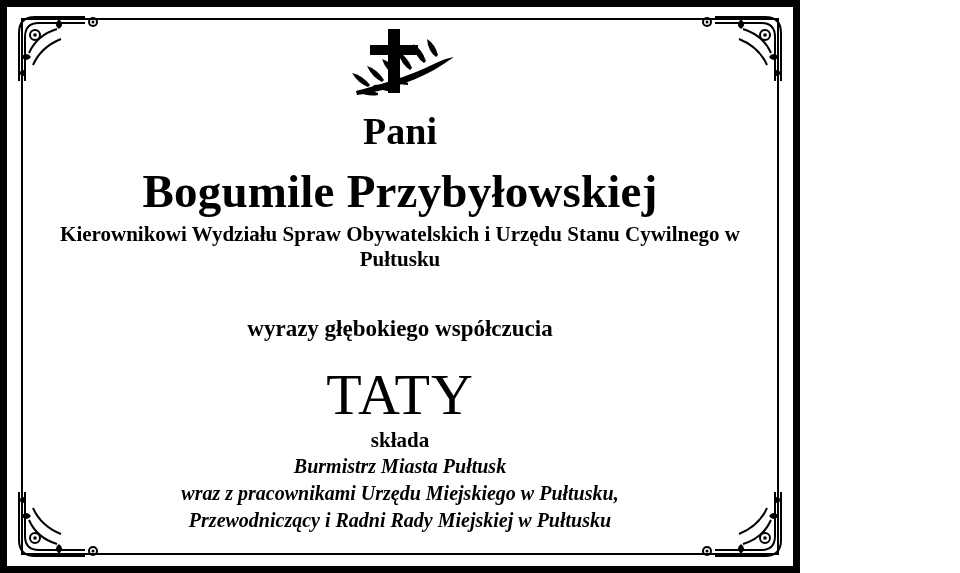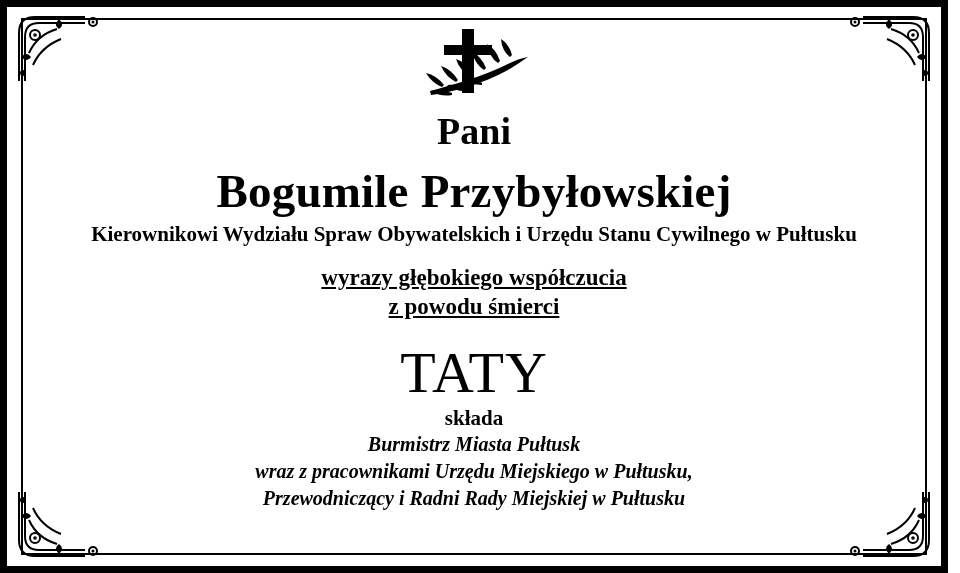--- a/index.html
+++ b/index.html
@@ -12,21 +12,21 @@
     height: 573px;
     overflow: hidden;
     font-family: "Liberation Serif", "DejaVu Serif", serif;
     color: #000000;
   }
 
   
   .notice {
     position: relative;
     box-sizing: border-box;
-    width: 948px;
+    width: 800px;
     height: 573px;
     background: #ffffff;
     border: 7px solid #000000;
   }
 
   
   .inner-frame {
     position: absolute;
     left: 14px;
     top: 11px;
@@ -88,22 +88,21 @@
     font-size: 21px;
     font-weight: bold;
     line-height: 1.2;
     margin-top: 4px;
   }
 
   .line-condolence {
     font-size: 23px;
     font-weight: bold;
     line-height: 1.28;
-    margin-top: 16px;
-    text-decoration: underline;
+    margin-top: 42px;
   }
 
   .line-deceased {
     font-size: 58px;
     font-weight: normal;
     line-height: 1.0;
     margin-top: 22px;
     letter-spacing: 1px;
   }
 
@@ -223,21 +222,20 @@
     </div>
 
     <div class="line-pani">Pani</div>
 
     <div class="line-name">Bogumile Przybyłowskiej</div>
 
     <div class="line-role">Kierownikowi Wydziału Spraw Obywatelskich i Urzędu Stanu Cywilnego w Pułtusku</div>
 
     <div class="line-condolence">
       <div>wyrazy głębokiego współczucia</div>
-      <div>z powodu śmierci</div>
     </div>
 
     <div class="line-deceased">TATY</div>
 
     <div class="line-from">składa</div>
 
     <div class="signature">
       <div>Burmistrz Miasta Pułtusk</div>
       <div>wraz z pracownikami Urzędu Miejskiego w Pułtusku,</div>
       <div>Przewodniczący i Radni Rady Miejskiej w Pułtusku</div>

